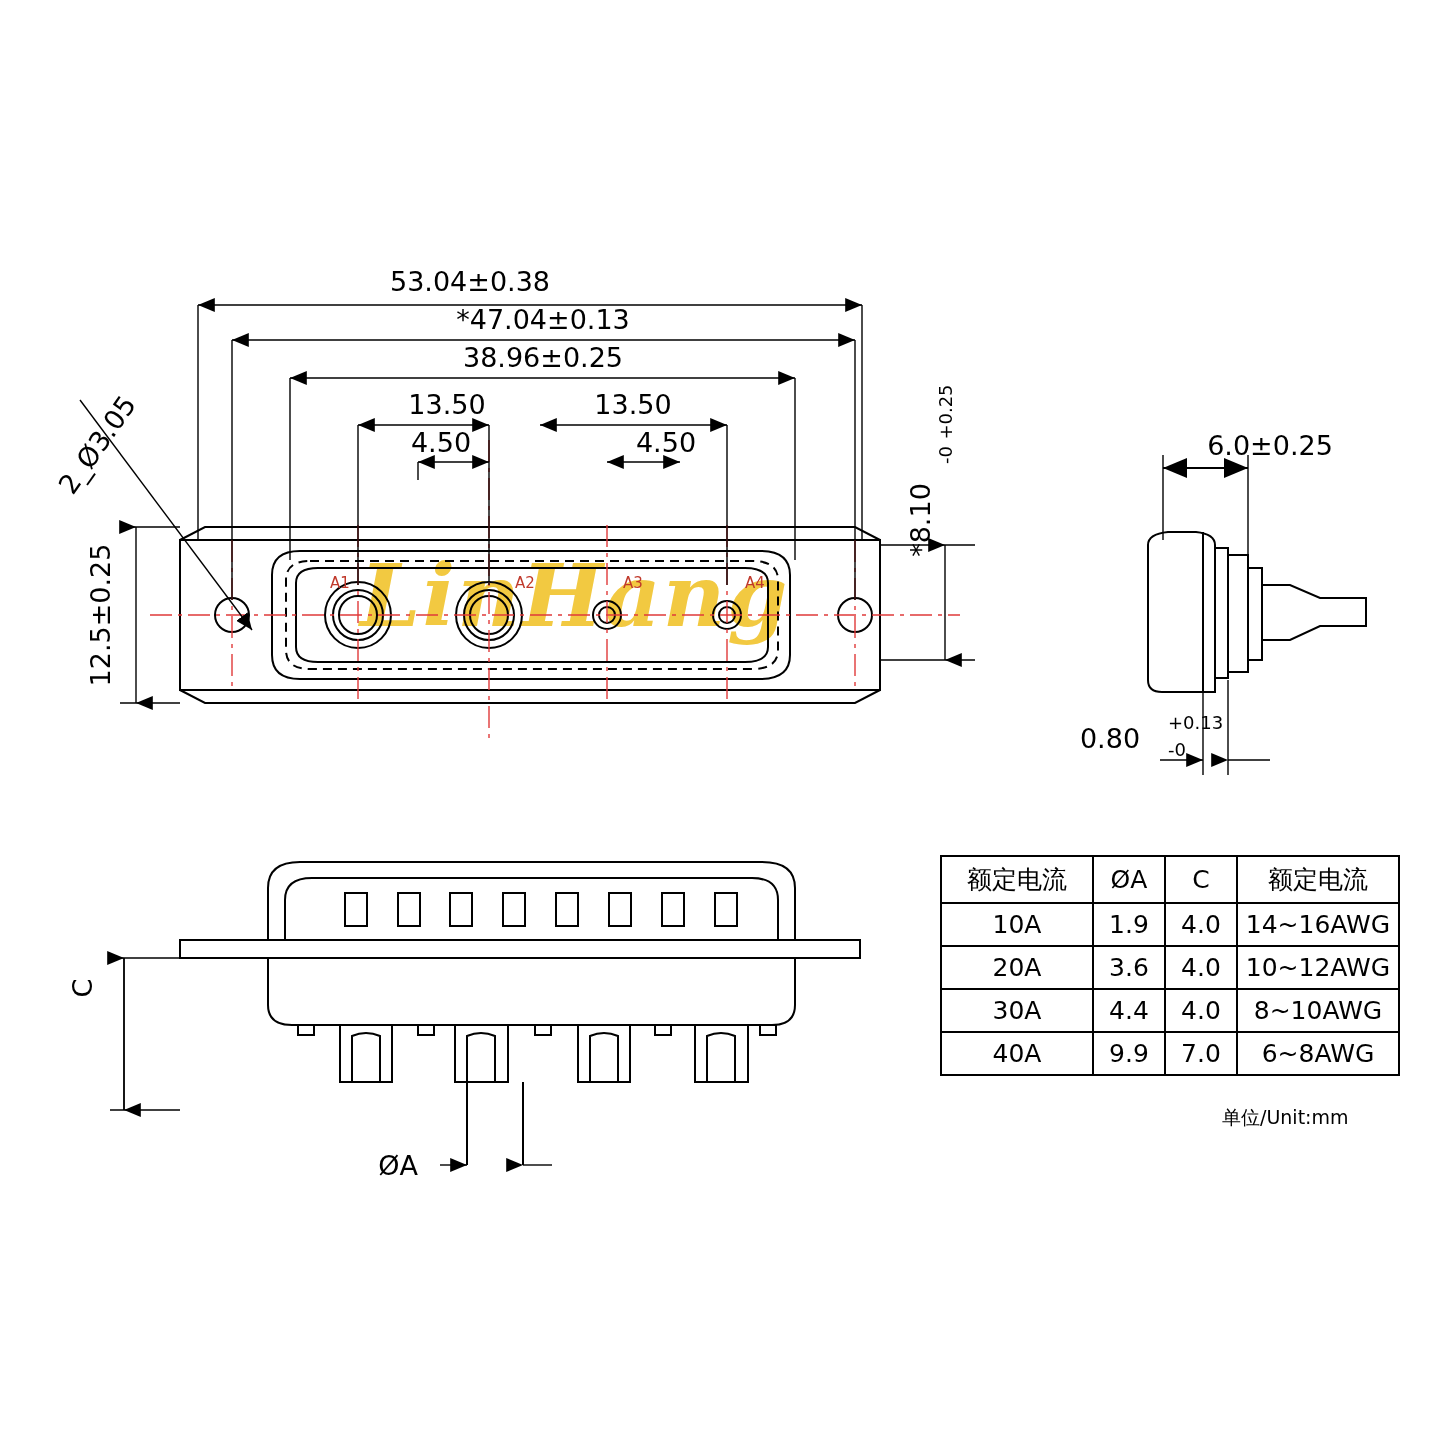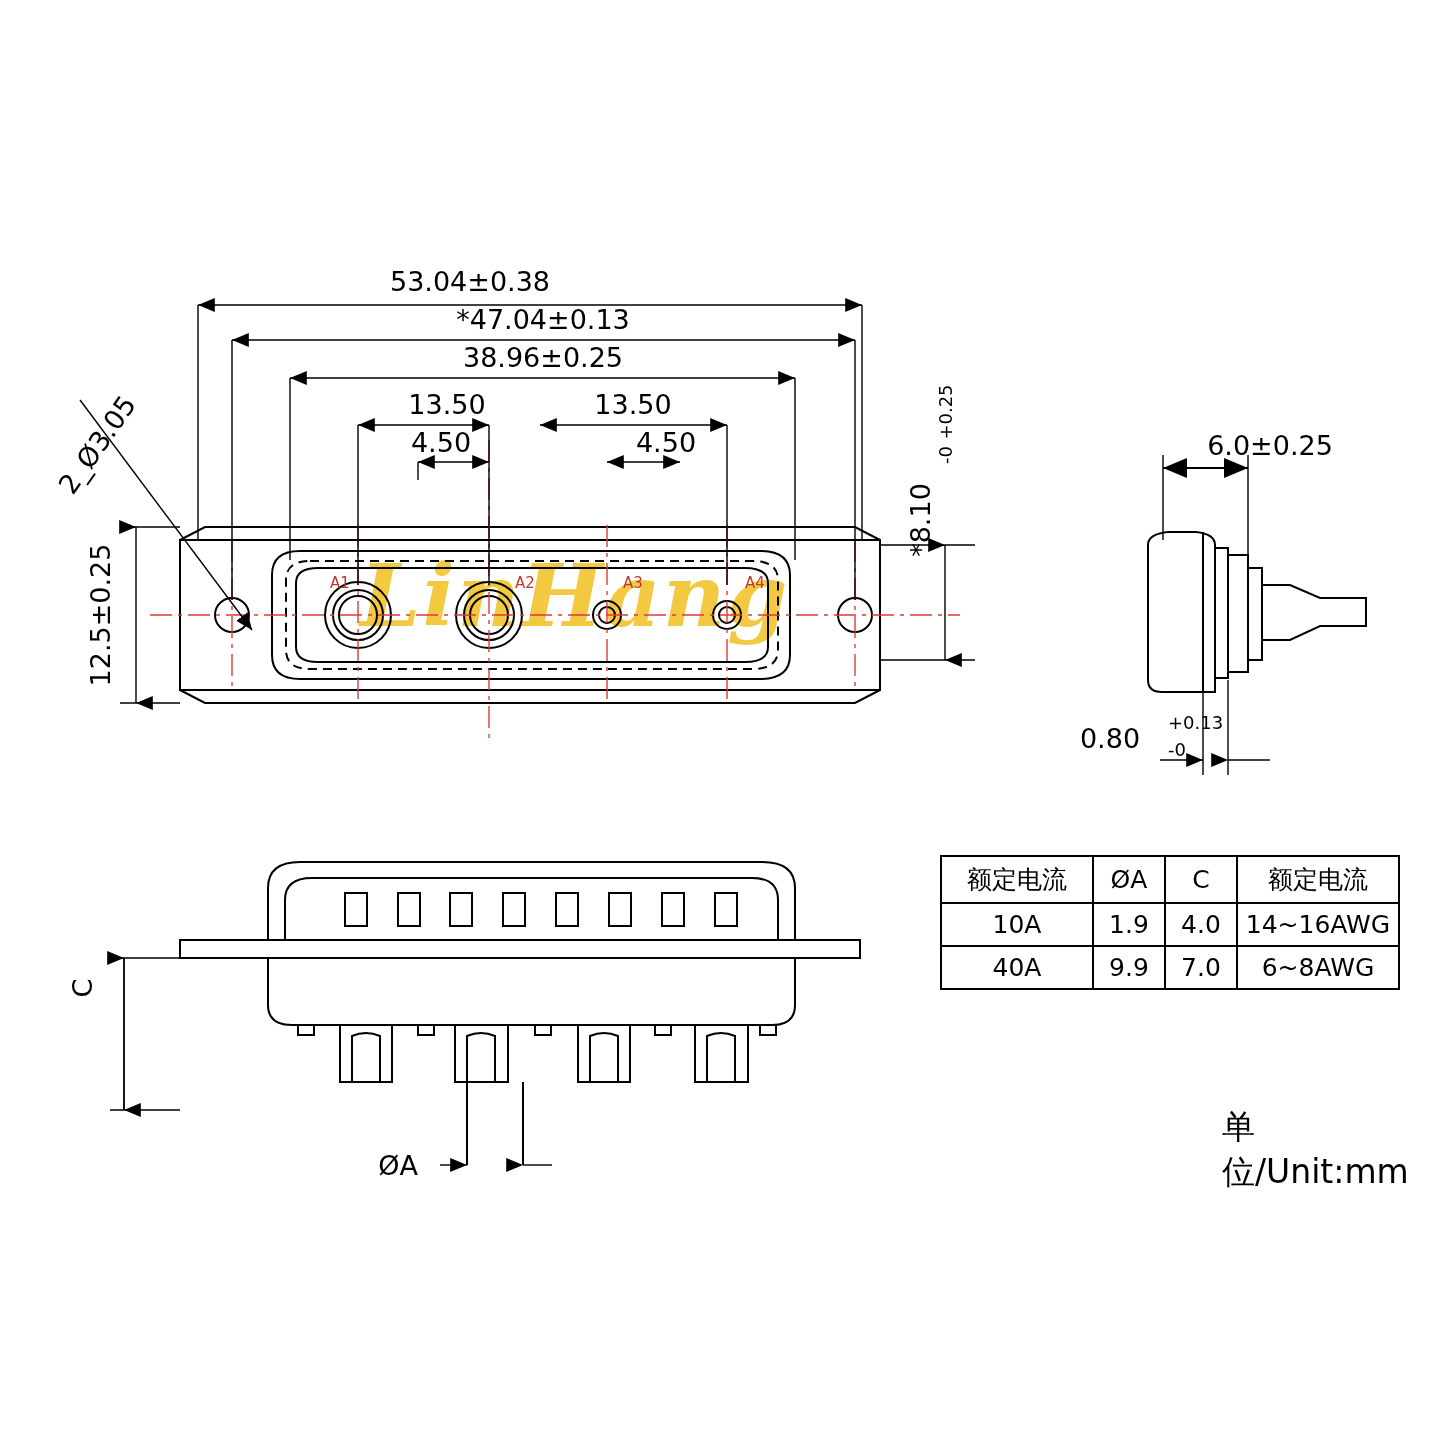--- a/index.html
+++ b/index.html
@@ -4,21 +4,21 @@
 <style>
   html,body{margin:0;padding:0;}
   body{width:1440px;height:1440px;background:#ffffff;font-family:"DejaVu Sans","Liberation Sans",sans-serif;position:relative;overflow:hidden;}
   .stage{position:absolute;left:0;top:0;width:1440px;height:1440px;}
   svg{position:absolute;left:0;top:0;}
   .dim-text{font-family:"DejaVu Sans","Liberation Sans",sans-serif;font-size:27px;fill:#000;}
   .dim-text-small{font-family:"DejaVu Sans","Liberation Sans",sans-serif;font-size:18px;fill:#000;}
   .pin-label{font-family:"DejaVu Sans","Liberation Sans",sans-serif;font-size:15px;fill:#c0392b;}
   .tbl{position:absolute;border-collapse:collapse;}
   .tbl td,.tbl th{border:2px solid #000;font-family:"DejaVu Sans","Liberation Sans",sans-serif;font-size:25px;text-align:center;padding:6px 0;font-weight:normal;color:#000;}
-  .unit{position:absolute;font-family:"DejaVu Sans","Liberation Sans",sans-serif;font-size:33px;color:#000;}
+  .unit{position:absolute;font-family:"DejaVu Sans","Liberation Sans",sans-serif;font-size:19px;color:#000;}
   .wm{position:absolute;font-family:"DejaVu Serif","Liberation Serif",serif;font-size:86px;font-style:italic;font-weight:bold;color:#f0c020;opacity:.85;letter-spacing:2px;}
 </style>
 </head>
 <body>
 
 <div class="stage">
 
   <div class="wm" style="left:360px;top:545px;">LinHang</div>
 
   <svg width="1440" height="1440">
@@ -207,20 +207,32 @@
       </tr>
     </thead>
     <tbody>
       <tr>
         <td>10A</td>
         <td>1.9</td>
         <td>4.0</td>
         <td>14~16AWG</td>
       </tr>
       <tr>
+        <td>20A</td>
+        <td>3.6</td>
+        <td>4.0</td>
+        <td>10~12AWG</td>
+      </tr>
+      <tr>
+        <td>30A</td>
+        <td>4.4</td>
+        <td>4.0</td>
+        <td>8~10AWG</td>
+      </tr>
+      <tr>
         <td>40A</td>
         <td>9.9</td>
         <td>7.0</td>
         <td>6~8AWG</td>
       </tr>
     </tbody>
   </table>
 
   <div class="unit" style="left:1222px;top:1105px;">单位/Unit:mm</div>
 

